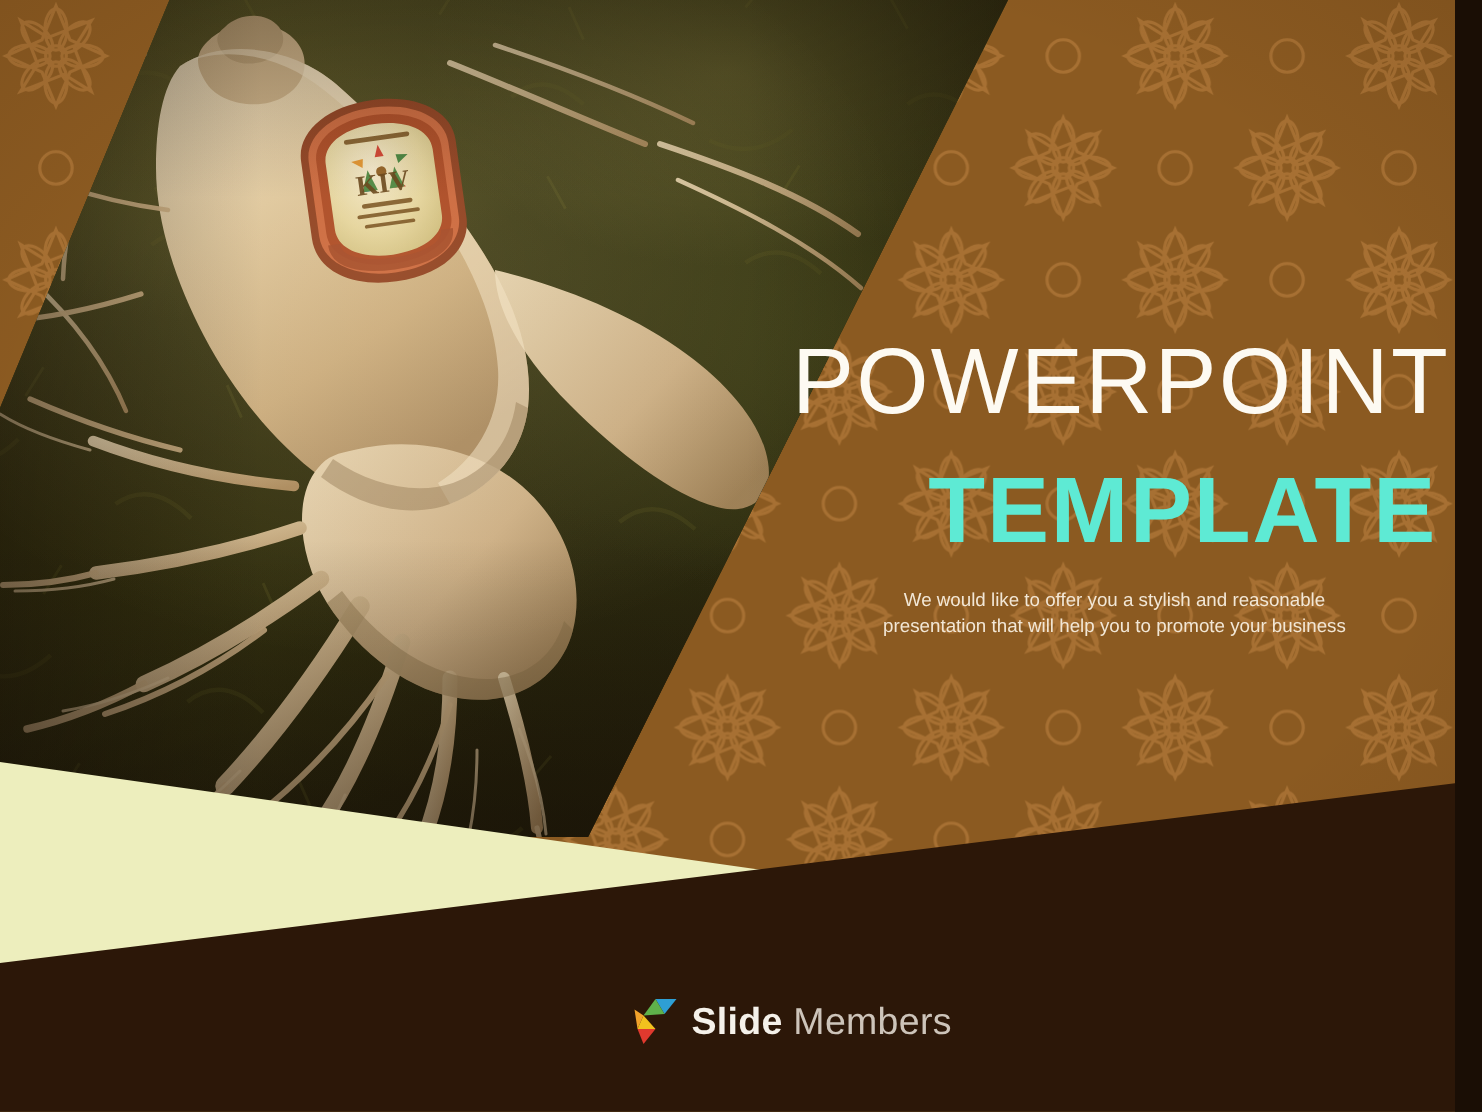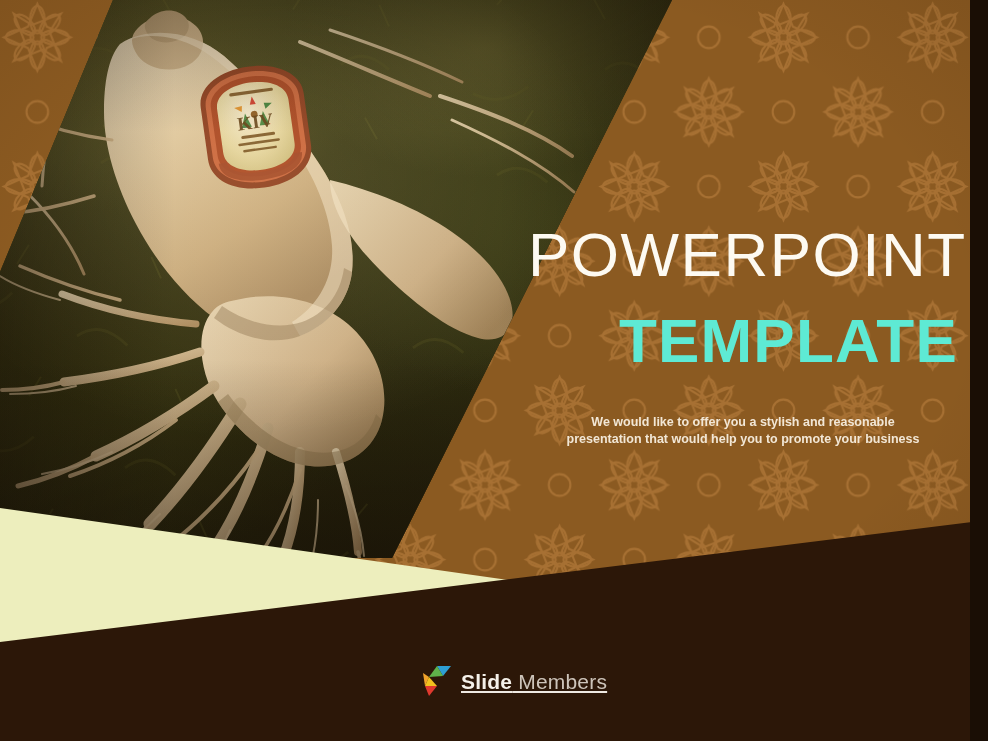--- a/index.html
+++ b/index.html
@@ -127,45 +127,44 @@
     font-size: 62px;
     line-height: 70px;
     font-weight: bold;
     color: #5eead4;
     letter-spacing: 1.2px;
     white-space: nowrap;
     margin: 18px 0 0 0;
     text-align: right;
   }
   .tagline {
-    margin-top: 38px;
+    margin-top: 16px;
     font-size: 12.5px;
     line-height: 17px;
     color: #f2e7d6;
-    font-weight: 700;
+    font-weight: 400;
     text-align: center;
   }
 
   
   .brand {
     position: absolute;
     left: 421px;
     top: 664px;
     display: flex;
     align-items: center;
     gap: 8px;
   }
   .brand-mark { width: 32px; height: 34px; display: block; }
   .brand-text {
-    font-size: 21px;
+    font-size: 25px;
     line-height: 23px;
     color: #efe9e2;
     letter-spacing: .2px;
     white-space: nowrap;
-    text-decoration: underline;
   }
   .brand-text b { font-weight: bold; color: #f5f1ea; }
   .brand-text span { font-weight: 400; color: #cdc4ba; }
 </style>
 </head>
 <body>
 
 <div id="slide">
 
   <div class="bg-base"></div>
@@ -403,21 +402,21 @@
   </div>
 
   <div class="cream-wedge"></div>
   <div class="dark-band"></div>
 
   <div class="headline-wrap">
     <div class="title-main">POWERPOINT</div>
     <div class="title-sub">TEMPLATE</div>
     <div class="tagline">
       <div>We would like to offer you a stylish and reasonable</div>
-      <div>presentation that would help you to promote  your business</div>
+      <div>presentation that will help you to promote  your business</div>
     </div>
   </div>
 
   <div class="brand">
     <svg class="brand-mark" viewBox="0 0 32 34" aria-hidden="true">
       <polygon points="16,2 30,2 22,12" fill="#2e9fd4"></polygon>
       <polygon points="16,2 22,12 8,13" fill="#5fb14a"></polygon>
       <polygon points="8,13 22,12 16,22" fill="#5fb14a" opacity="0.0"></polygon>
       <polygon points="2,9 8,13 4,22" fill="#f2a32b"></polygon>
       <polygon points="8,13 16,22 4,22" fill="#f2c11e"></polygon>

